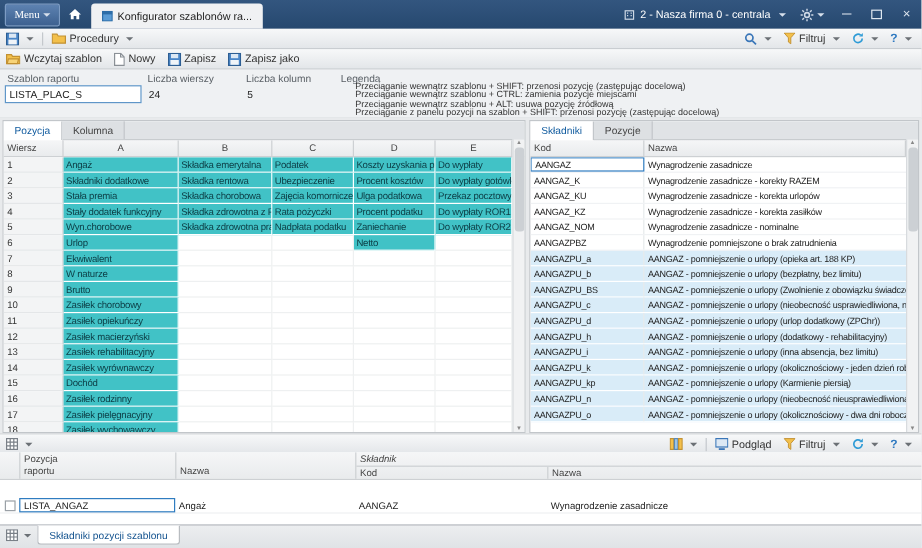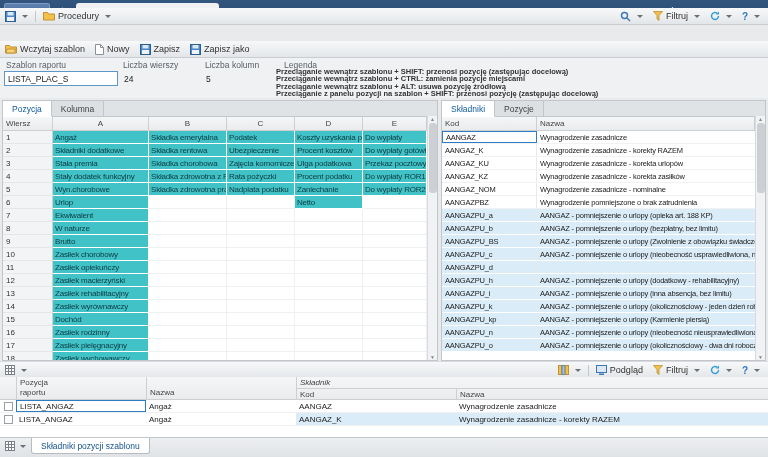--- a/index.html
+++ b/index.html
@@ -14,34 +14,34 @@
   .home-btn{width:24px;height:24px;display:flex;align-items:center;justify-content:center;}
   .doc-tab{height:21px;align-self:flex-end;margin-left:2px;background:#f0f1f3;border-radius:3px 3px 0 0;display:flex;align-items:center;gap:4px;padding:0 9px;color:#222;max-width:130px;white-space:nowrap;overflow:hidden;}
   .tb-right{margin-left:auto;display:flex;align-items:center;}
   .company{display:flex;align-items:center;gap:4px;padding:0 6px;white-space:nowrap;}
   .gear-btn{display:flex;align-items:center;padding:0 6px;}
   .win-btn{width:25px;height:24px;display:flex;align-items:center;justify-content:center;color:#dfe7f0;font-size:11px;}
   .maxbox{display:inline-block;width:7px;height:6px;border:1px solid #dfe7f0;}
 
   
   .toolbar{position:absolute;left:0;right:0;display:flex;align-items:center;background:linear-gradient(#f7f8f9,#e3e6e9);border-bottom:1px solid #c9cdd1;color:#333;}
-  #toolbar1{top:8px;height:16px;justify-content:flex-end;}
+  #toolbar1{top:24px;height:16px;justify-content:flex-end;}
   #toolbar2{top:41px;height:16px;}
   #btoolbar{top:361px;height:16px;border-top:1px solid #d7dadd;}
   .tbtn{display:flex;align-items:center;gap:3px;padding:0 5px;height:100%;cursor:default;white-space:nowrap;}
   .sep{width:1px;height:11px;background:#c4c8cc;margin:0 2px;}
   .tright{margin-left:auto;display:flex;align-items:center;padding-right:3px;}
   .qmark{color:#2e79c0;font-weight:bold;font-size:10px;}
 
   
   #formbar{position:absolute;top:58px;left:0;right:0;height:40px;background:#eff1f3;border-bottom:1px solid #cfd3d7;}
   .flabel{position:absolute;top:2px;color:#5a6066;font-size:8.5px;}
   .finput{position:absolute;left:4px;top:13px;width:106px;height:13px;border:1px solid #5f96c8;background:#fff;font-family:"Liberation Sans",sans-serif;font-size:8.5px;padding:0 3px;color:#222;}
   .fval{position:absolute;top:16px;font-size:8.5px;color:#222;}
-  .legend{position:absolute;left:276px;top:10px;font-size:7.5px;line-height:7.4px;color:#333;white-space:nowrap;font-weight:bold;}
+  .legend{position:absolute;left:296px;top:10px;font-size:7.5px;line-height:7.4px;color:#333;white-space:nowrap;}
 
   
   #main{position:absolute;top:98px;left:0;right:0;height:263px;background:#e8eaec;}
   .panel{position:absolute;top:2px;background:#fff;border:1px solid #c2c6ca;box-sizing:border-box;overflow:hidden;}
   #left-panel{left:2px;width:436px;height:261px;}
   #right-panel{left:441px;width:325px;height:261px;}
   .tabs{display:flex;height:15px;background:#e0e3e6;border-bottom:1px solid #c2c6ca;}
   .tab{padding:0 9px;display:flex;align-items:center;border-right:1px solid #c2c6ca;color:#444;background:#dde0e3;font-size:8.5px;cursor:default;}
   .tab.active{background:#fff;color:#0f5a9e;border-bottom:1px solid #fff;margin-bottom:-1px;}
 
@@ -72,21 +72,21 @@
   #bgrid{position:absolute;top:377px;left:0;right:0;height:60px;background:#fff;border-bottom:1px solid #c9cdd1;}
   .bheader{display:flex;height:22px;background:linear-gradient(#f5f6f7,#e9ebed);border-bottom:1px solid #cdd0d3;color:#444;font-size:8px;}
   .bh-cb{width:16px;border-right:1px solid #cdd0d3;}
   .bh-poz{width:130px;border-right:1px solid #cdd0d3;padding:1px 3px;line-height:10px;box-sizing:border-box;}
   .bh-nazwa{width:150px;border-right:1px solid #cdd0d3;padding:0 3px 2px;display:flex;align-items:flex-end;box-sizing:border-box;}
   .bh-group{flex:1;display:flex;flex-direction:column;}
   .bh-group-title{height:11px;border-bottom:1px solid #cdd0d3;padding:0 3px;display:flex;align-items:center;font-style:italic;}
   .bh-sub{display:flex;flex:1;}
   .bh-kod{width:160px;border-right:1px solid #cdd0d3;padding:0 3px;display:flex;align-items:center;box-sizing:border-box;}
   .bh-nazwa2{flex:1;padding:0 3px;display:flex;align-items:center;}
-  .brow{display:flex;height:12px;border-bottom:1px solid #eef0f2;font-size:8px;color:#222;}
+  .brow{display:flex;height:12px;border-bottom:1px solid #eef0f2;font-size:8px;color:#222;margin-top:15px;}
   .c-cb{width:16px;display:flex;align-items:center;justify-content:center;box-sizing:border-box;}
   .cb{display:inline-block;width:7px;height:7px;background:#fff;border:1px solid #9aa0a6;}
   .c-poz{width:130px;padding:0 3px;display:flex;align-items:center;box-sizing:border-box;overflow:hidden;white-space:nowrap;}
   .c-poz.sel{border:1px solid #2f7cc0;}
   .c-nazwa{width:150px;padding:0 3px;display:flex;align-items:center;box-sizing:border-box;overflow:hidden;white-space:nowrap;}
   .c-kod{width:160px;padding:0 3px;display:flex;align-items:center;box-sizing:border-box;overflow:hidden;white-space:nowrap;}
   .c-nazwa2{flex:1;padding:0 3px;display:flex;align-items:center;overflow:hidden;white-space:nowrap;}
   .tintc{background:#d9ecf8;}
 
   
@@ -447,20 +447,21 @@
         <div class="rrow tint">
           <div class="kod">AANGAZPU_BS</div>
           <div class="nazwa">AANGAZ - pomniejszenie o urlopy (Zwolnienie z obowiązku świadczenia pracy)</div>
         </div>
         <div class="rrow tint">
           <div class="kod">AANGAZPU_c</div>
           <div class="nazwa">AANGAZ - pomniejszenie o urlopy (nieobecność usprawiedliwiona, niepłatna)</div>
         </div>
         <div class="rrow tint">
           <div class="kod">AANGAZPU_d</div>
+          <div class="nazwa">AANGAZ - pomniejszenie o urlopy (urlop dodatkowy (ZPChr))</div>
         </div>
         <div class="rrow tint">
           <div class="kod">AANGAZPU_h</div>
           <div class="nazwa">AANGAZ - pomniejszenie o urlopy (dodatkowy - rehabilitacyjny)</div>
         </div>
         <div class="rrow tint">
           <div class="kod">AANGAZPU_i</div>
           <div class="nazwa">AANGAZ - pomniejszenie o urlopy (inna absencja, bez limitu)</div>
         </div>
         <div class="rrow tint">

